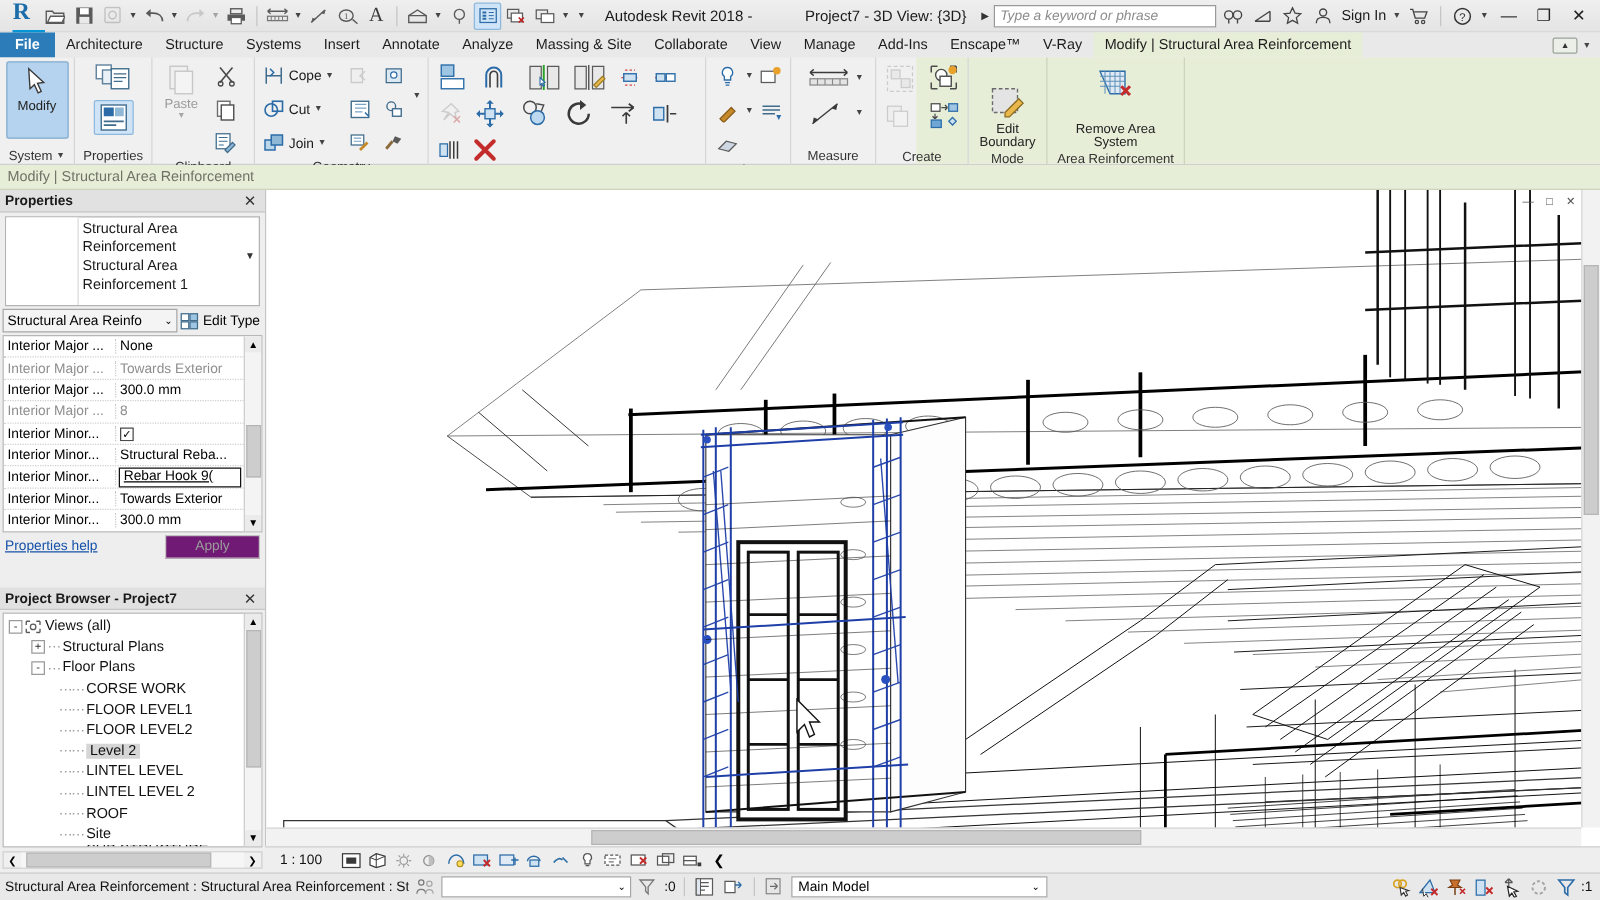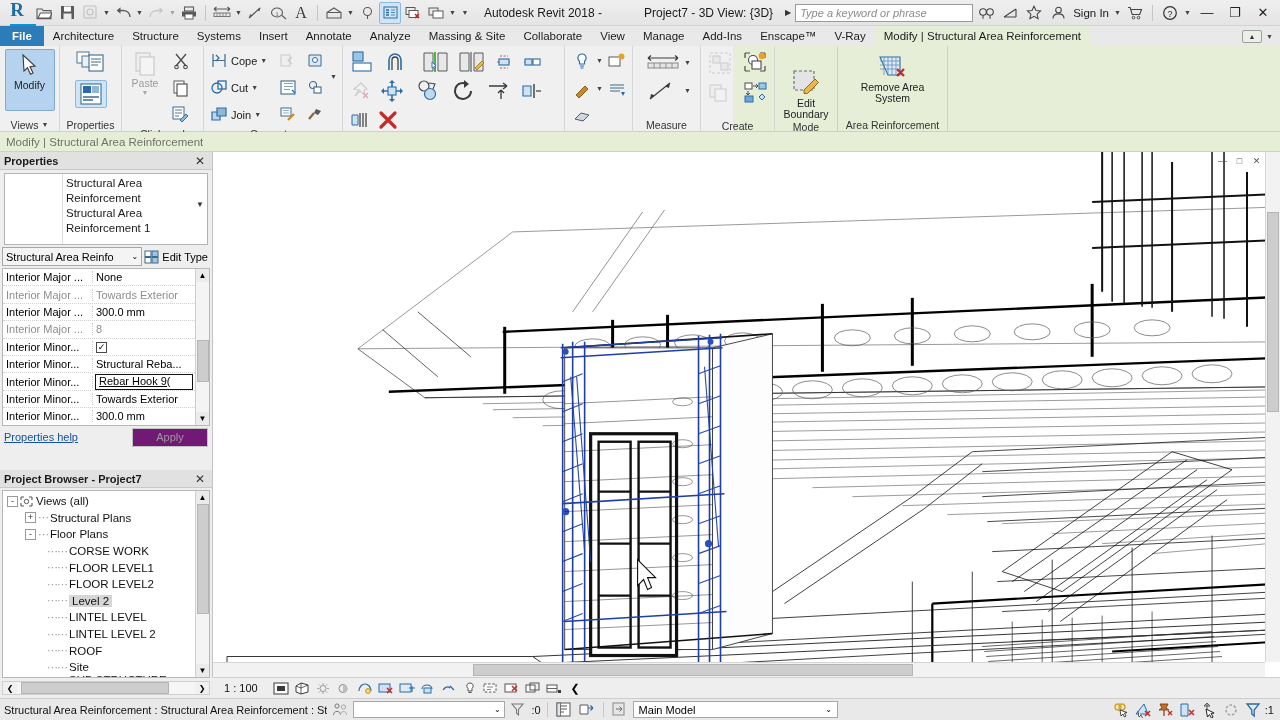--- a/index.html
+++ b/index.html
@@ -390,21 +390,21 @@
     <div class="panel" style="width:60px;">
       <div class="panel-body" style="justify-content:center;">
         <div class="big-btn sel" style="height:62px;">
           <svg width="22" height="26" viewBox="0 0 22 26">
               <path d="M4 2l12 11-5 .6 3 6.5-2.5 1.2-3-6.6L5 18z" fill="#fff" stroke="#3a3a3a" stroke-width="1.1"></path>
             </svg>
           <span class="lbl">Modify</span>
         </div>
       </div>
       <div class="panel-title">
-        <span>Views</span>
+        <span>System</span>
           <span class="caret">▼</span>
       </div>
     </div>
 
     <div class="panel" style="width:62px;">
       <div class="panel-body" style="flex-direction:column;align-items:center;gap:2px;padding-top:2px;">
         <div class="sm-btn" style="width:34px;height:30px;">
           <svg width="30" height="26" viewBox="0 0 30 26">
               <rect x="1" y="2" width="12" height="11" fill="#fff" stroke="#5a7f9c" stroke-width="1.1"></rect>
               <rect x="6" y="6" width="12" height="11" fill="#e9f0f6" stroke="#5a7f9c" stroke-width="1.1"></rect>
@@ -741,21 +741,21 @@
               <path d="M13 21l11-11 3.5 3.5-11 11H13z" fill="#e8b84b" stroke="#8a6a20" stroke-width="1"></path>
             </svg>
           <span class="lbl">Edit Boundary</span>
         </div>
       </div>
       <div class="panel-title">Mode</div>
     </div>
 
     <div class="panel" style="width:110px;border-right-color:#ccd4bc;">
       <div class="panel-body" style="justify-content:center;padding-top:3px;">
-        <div class="big-btn" style="width:90px;">
+        <div class="big-btn" style="width:90px;gap:16px;">
           <svg width="34" height="28" viewBox="0 0 34 28">
               <path d="M4 4h20v18H12z" fill="#dfeaf4" stroke="#2b6ca8" stroke-width="1.1"></path>
               <path d="M4 8h20M4 12h20M4 16h16M8 4v18M12 4v18M16 4v18M20 4v18" stroke="#5f90b8" stroke-width=".8"></path>
               <path d="M21 16l7 7M28 16l-7 7" stroke="#c42b2b" stroke-width="2.4"></path>
             </svg>
           <span class="lbl">Remove Area System</span>
         </div>
       </div>
       <div class="panel-title">Area Reinforcement</div>
     </div>

